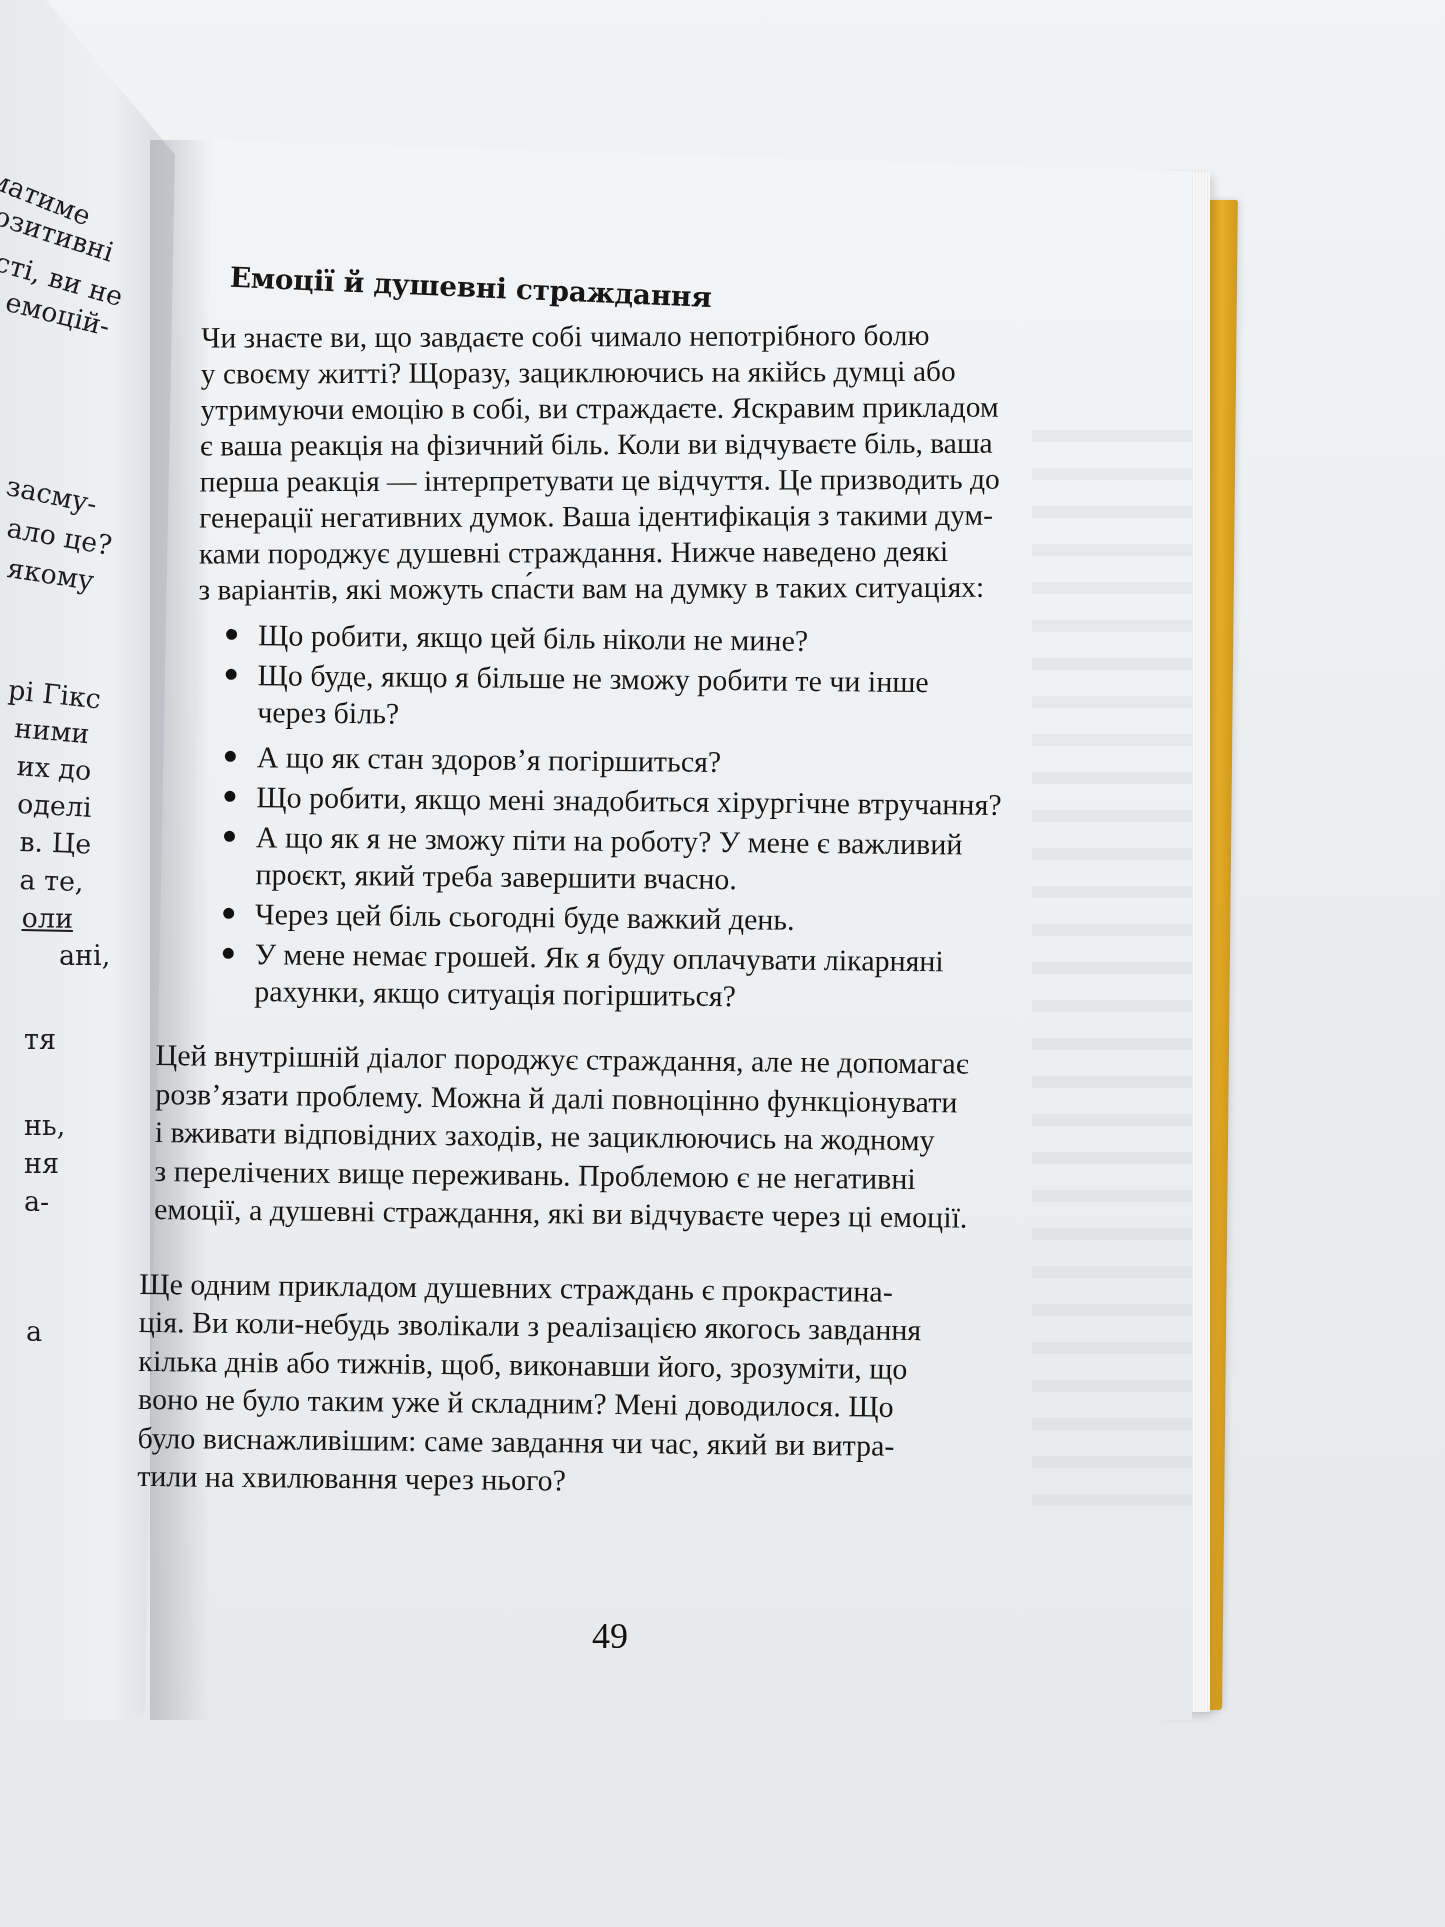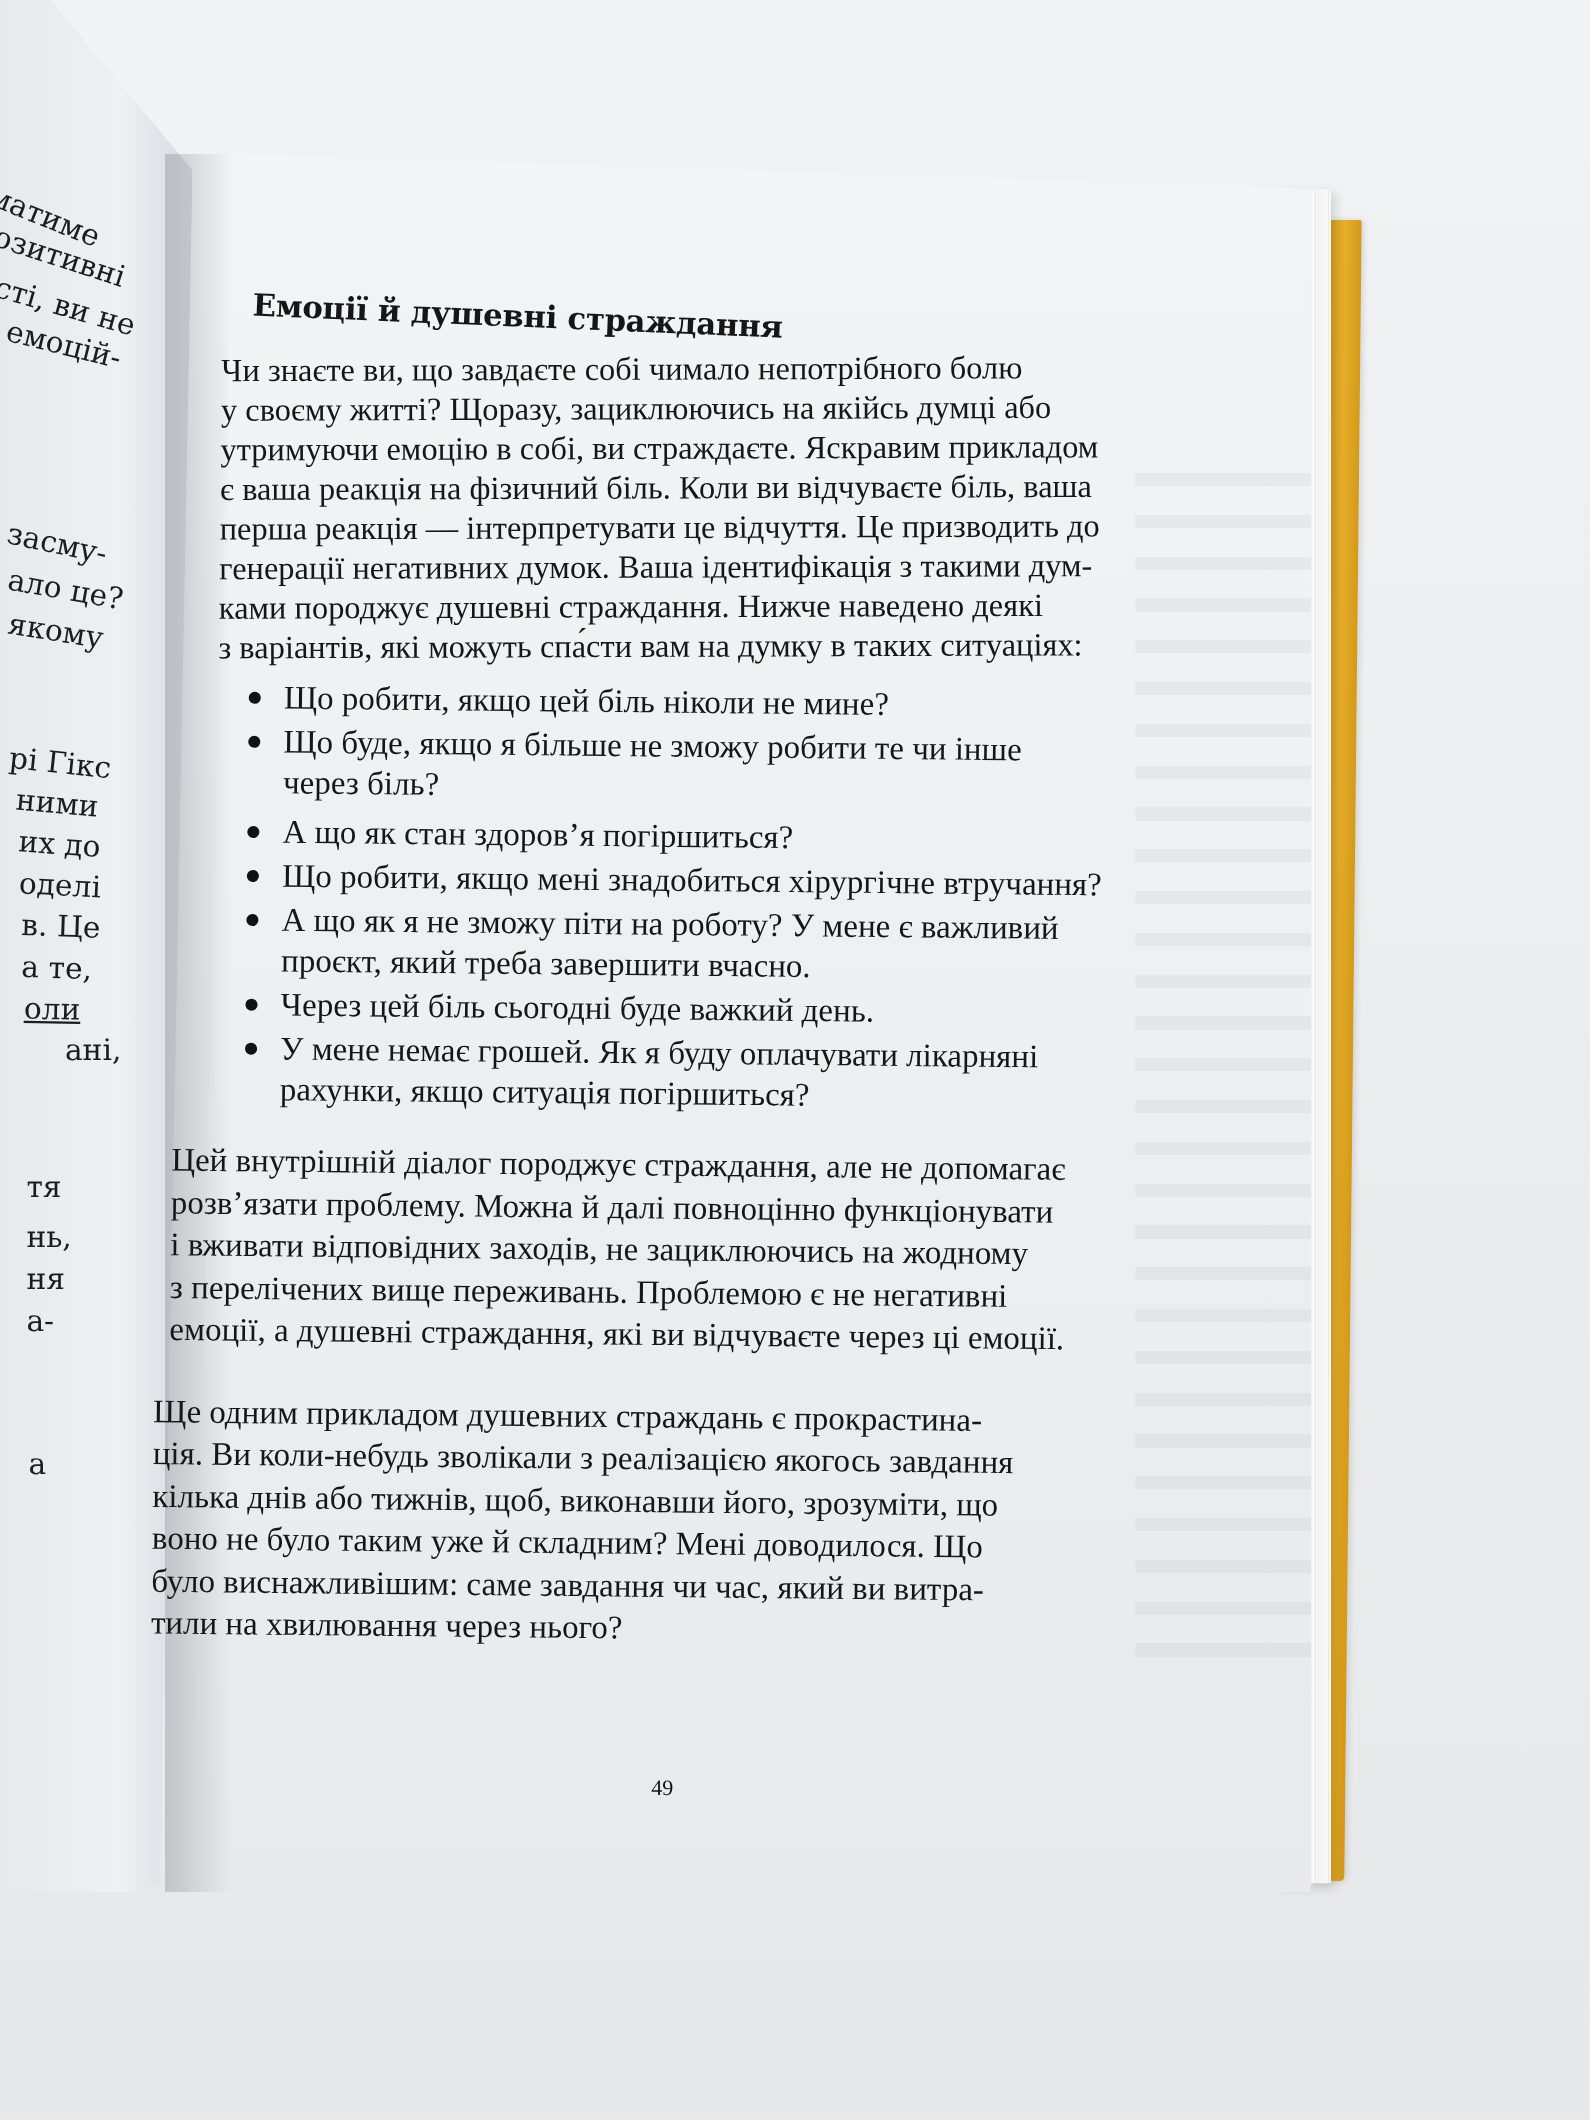--- a/index.html
+++ b/index.html
@@ -139,21 +139,21 @@
       font-size: 30px;
       line-height: 38.5px;
       margin-top: 28px;
     }
     .p3 { margin-top: 36px; }
     .page-number {
       position: absolute;
       left: 592px;
       top: 1615px;
       font-family: "Liberation Serif", serif;
-      font-size: 20px;
+      font-size: 36px;
       color: #111;
     }
     .ghost-text {
       position: absolute;
       left: 860px;
       top: 290px;
       width: 300px;
       height: 1100px;
       background: repeating-linear-gradient(180deg, rgba(150,150,155,0.10) 0 12px, rgba(0,0,0,0) 12px 38px);
       pointer-events: none;
@@ -173,21 +173,21 @@
   <div class="left-fragment" style="left:50px;top:512px;transform:rotate(10deg);transform-origin:left top;">ало це?</div>
   <div class="left-fragment" style="left:50px;top:552px;transform:rotate(9deg);transform-origin:left top;">якому</div>
   <div class="left-fragment" style="left:50px;top:674px;transform:rotate(6deg);transform-origin:left top;">рі Гікс</div>
   <div class="left-fragment" style="left:56px;top:712px;transform:rotate(5deg);transform-origin:left top;">ними</div>
   <div class="left-fragment" style="left:58px;top:750px;transform:rotate(4deg);transform-origin:left top;">их до</div>
   <div class="left-fragment" style="left:58px;top:788px;transform:rotate(3deg);transform-origin:left top;">оделі</div>
   <div class="left-fragment" style="left:60px;top:826px;transform:rotate(2deg);transform-origin:left top;">в. Це</div>
   <div class="left-fragment" style="left:60px;top:864px;transform:rotate(2deg);transform-origin:left top;">а те,</div>
   <div class="left-fragment" style="left:62px;top:902px;transform:rotate(1deg);transform-origin:left top;text-decoration:underline;">оли</div>
   <div class="left-fragment" style="left:62px;top:940px;margin-left:37px;">ані,</div>
-  <div class="left-fragment" style="left:64px;top:1064px;">тя</div>
+  <div class="left-fragment" style="left:64px;top:1024px;">тя</div>
   <div class="left-fragment" style="left:64px;top:1110px;text-align:right;">нь,</div>
   <div class="left-fragment" style="left:64px;top:1148px;">ня</div>
   <div class="left-fragment" style="left:64px;top:1186px;">а-</div>
   <div class="left-fragment" style="left:66px;top:1316px;">а</div>
 </div>
 
 <div class="cover-edge"></div>
 <div class="page-stack"></div>
 
 <div class="right-page">

